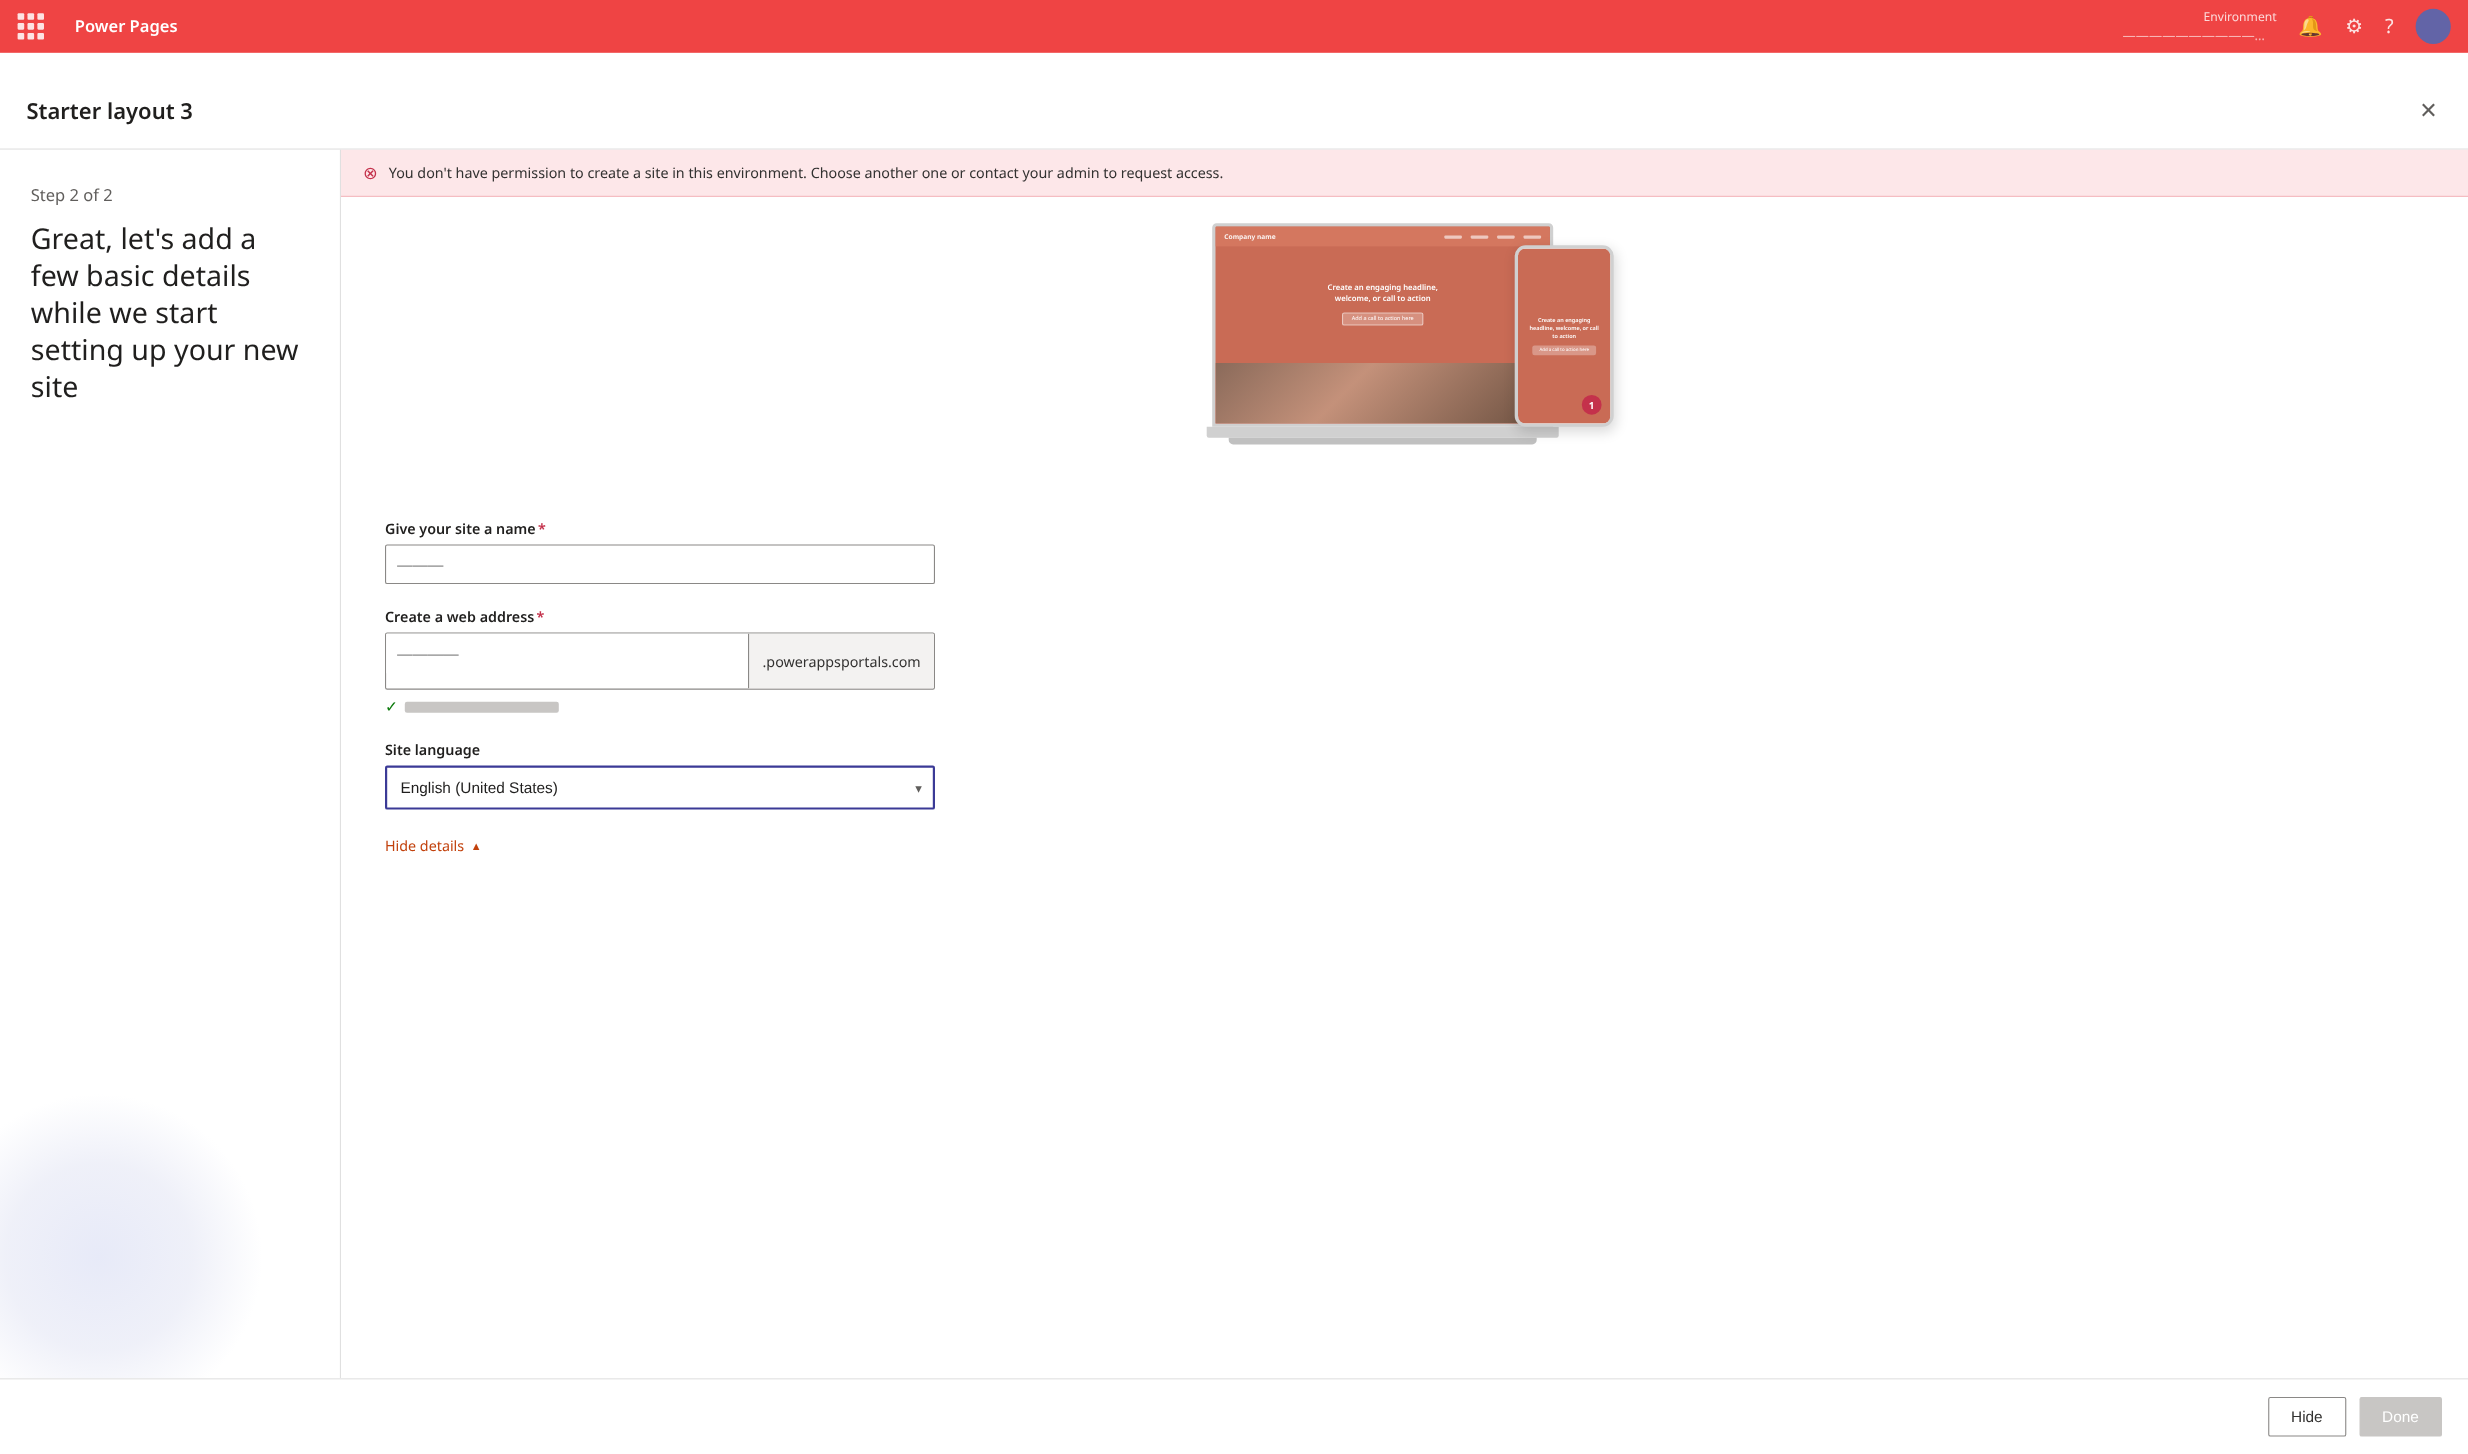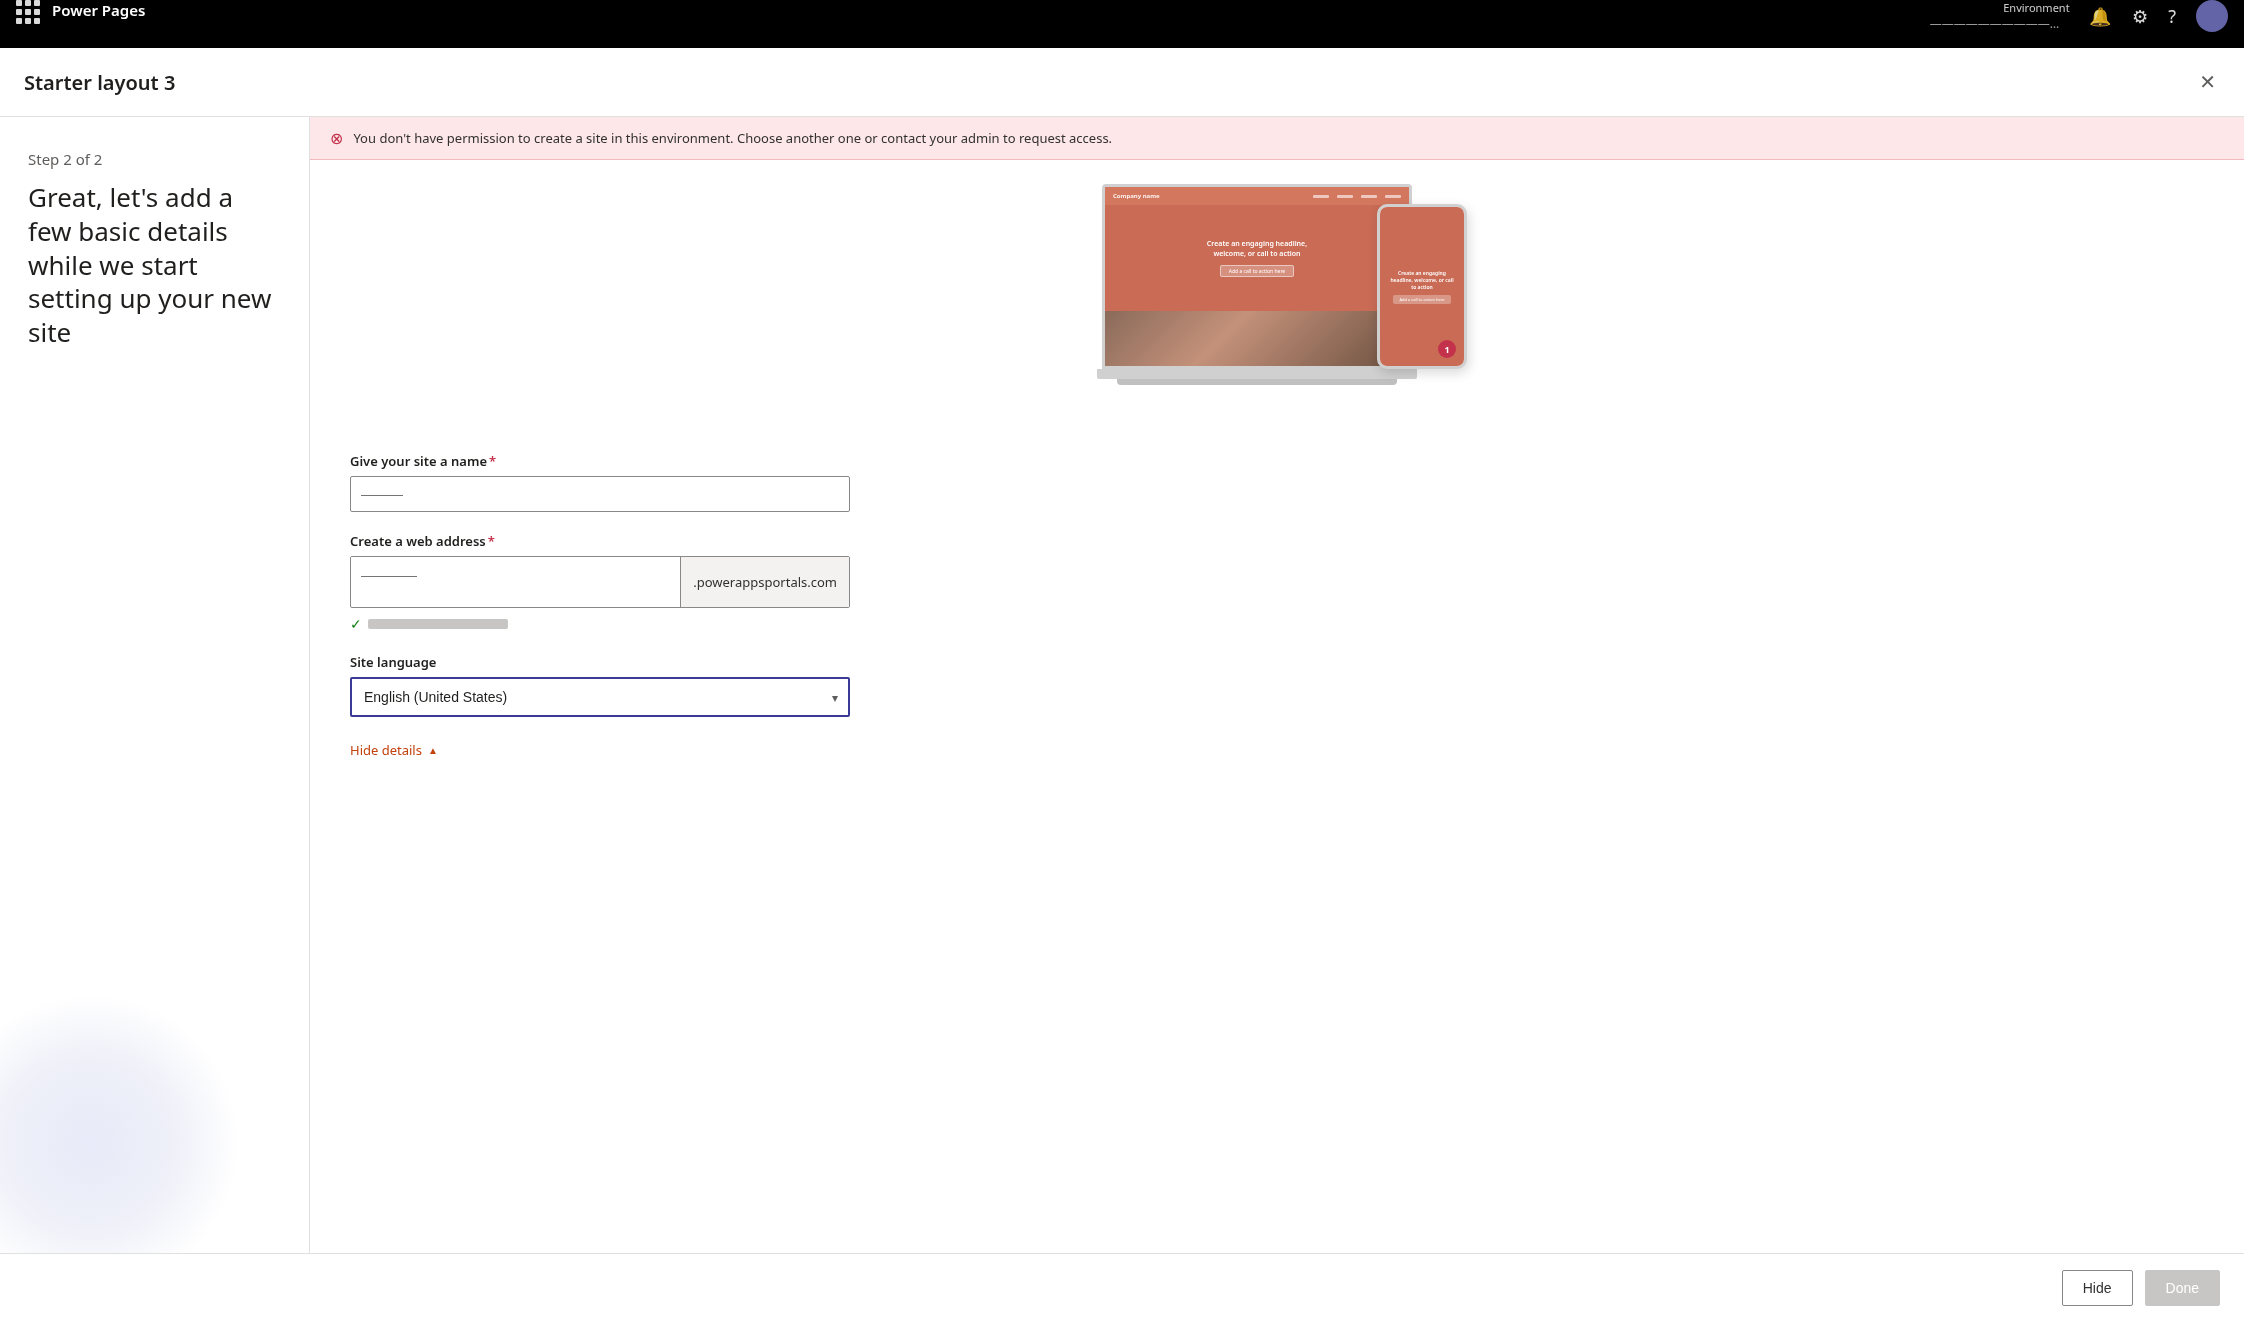--- a/index.html
+++ b/index.html
@@ -1,46 +1,47 @@
 <!DOCTYPE html>
 <html><head>
   <meta charset="utf-8">
   <style>
     * { box-sizing: border-box; margin: 0; padding: 0; }
     body { font-family: 'Segoe UI', system-ui, sans-serif; background: #fff; height: 100vh; display: flex; flex-direction: column; overflow: hidden; }
 
     
     .topbar {
-      background: #000000;
+      background: #ef4444;
       color: #fff;
       height: 48px;
       display: flex;
-      align-items: flex-start;
+      align-items: center;
       padding: 0 16px;
-      gap: 4px;
+      gap: 20px;
       flex-shrink: 0;
     }
     .topbar-dots { display: grid; grid-template-columns: repeat(3,6px); gap: 3px; margin-right: 8px; }
     .topbar-dot { width: 6px; height: 6px; background: rgba(255,255,255,0.85); border-radius: 1px; }
     .topbar-title { font-size: 15px; font-weight: 600; color: #fff; flex: 1; }
     .topbar-right { display: flex; align-items: center; gap: 20px; margin-left: auto; }
     .topbar-env { display: flex; flex-direction: column; align-items: flex-end; }
     .topbar-env-label { font-size: 11px; color: rgba(255,255,255,0.8); }
     .topbar-env-name { font-size: 12px; color: rgba(255,255,255,0.6); max-width: 140px; overflow: hidden; text-overflow: ellipsis; white-space: nowrap; }
     .topbar-icon { color: rgba(255,255,255,0.85); font-size: 18px; cursor: pointer; }
     .topbar-avatar { width: 32px; height: 32px; background: #6264a7; border-radius: 50%; }
 
     
     .page-header {
       border-bottom: 1px solid #e0e0e0;
       padding: 18px 24px;
       display: flex;
       align-items: center;
       justify-content: space-between;
       flex-shrink: 0;
+      margin-top: 18px;
     }
     .page-header-title { font-size: 20px; font-weight: 600; color: #201f1e; }
     .close-btn { background: none; border: none; font-size: 20px; cursor: pointer; color: #605e5c; padding: 4px; }
 
     
     .main-layout {
       display: flex;
       flex: 1;
       overflow: hidden;
     }

